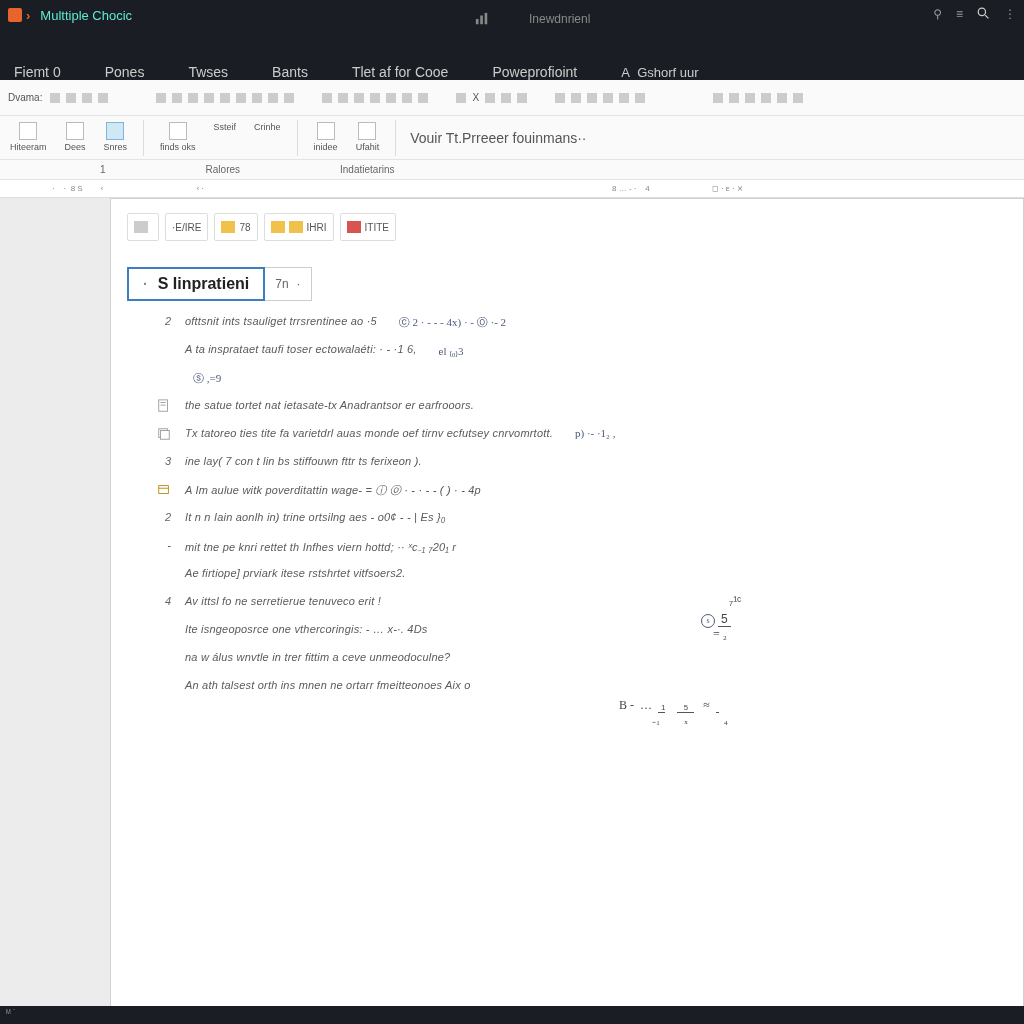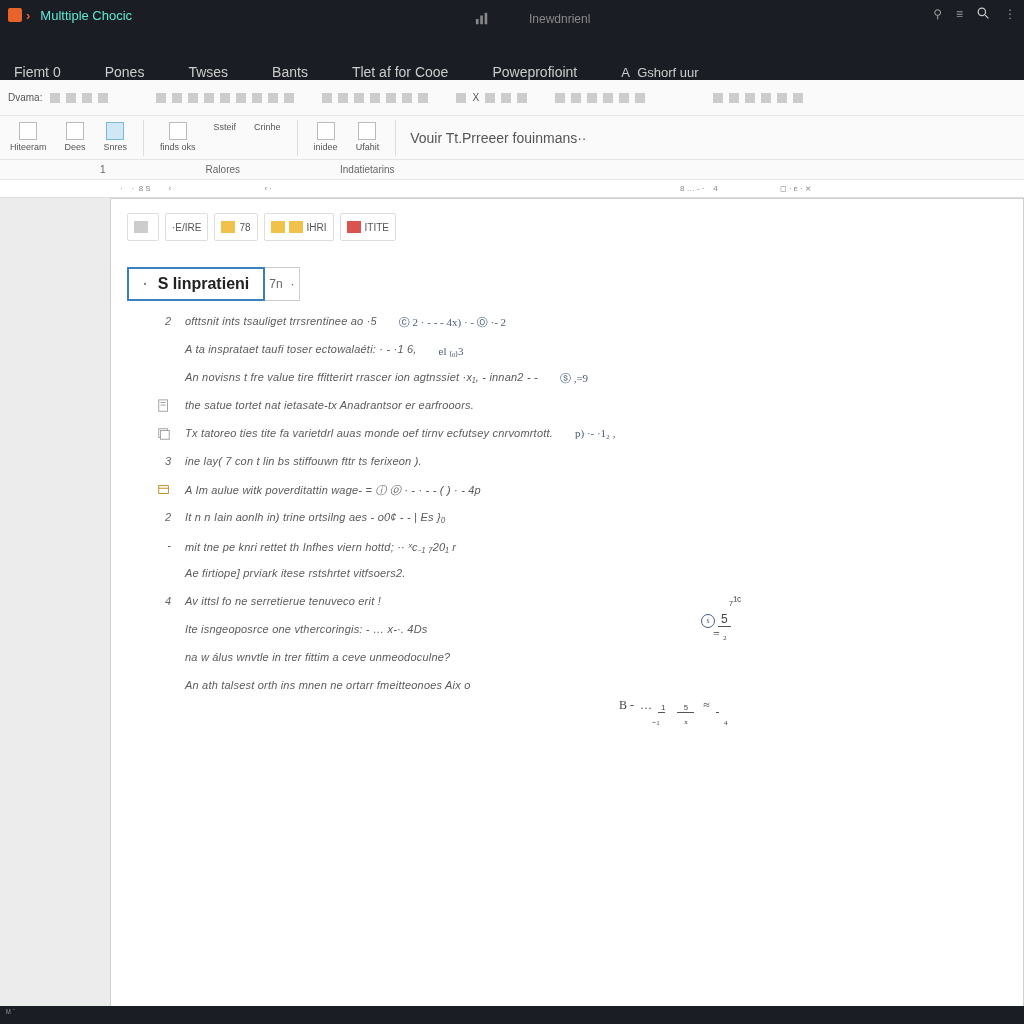--- a/index.html
+++ b/index.html
@@ -24,41 +24,41 @@
 .ribbon-row1 { height: 36px; background: #fafafa; border-bottom: 1px solid #e5e5e5; display: flex; align-items: center; padding: 0 8px; gap: 8px; font-size: 10px; color: #555; }
 .rib-grp { display: flex; align-items: center; gap: 6px; }
 .rib-icon { width: 14px; height: 14px; background: #888; opacity: .4; }
 .rib-icon.sm { width: 10px; height: 10px; }
 .ribbon-row2 { height: 44px; background: #fafafa; border-bottom: 1px solid #e5e5e5; display: flex; align-items: flex-start; padding: 4px 8px; gap: 14px; font-size: 9px; color: #555; }
 .rib-btn { display: flex; flex-direction: column; align-items: center; gap: 2px; padding: 2px; }
 .rib-btn .ico { width: 18px; height: 18px; border: 1px solid #bbb; background: #fff; }
 .rib-btn .ico.blue { background: #d0e8f5; border-color: #7bb8d8; }
 .rib-sep { width: 1px; height: 36px; background: #ddd; }
 .ribbon-row3 { height: 20px; background: #fafafa; border-bottom: 1px solid #e5e5e5; display: flex; align-items: center; padding: 0 8px; gap: 100px; font-size: 10px; color: #666; }
-.ruler { height: 18px; background: #fff; border-bottom: 1px solid #ddd; display: flex; align-items: center; padding-left: 120px; font-size: 8px; color: #888; gap: 40px; }
+.ruler { height: 18px; background: #fff; border-bottom: 1px solid #ddd; display: flex; align-items: center; padding-left: 52px; font-size: 8px; color: #888; gap: 40px; }
 .ruler .rbox { width: 320px; }
 .ruler .rbox2 { margin-left: 200px; width: 200px; }
 
 
 .workspace { background: #ececec; height: calc(1024px - 30px - 50px - 24px - 44px - 20px - 18px - 18px); display: flex; position: relative; }
 .gutter { width: 110px; background: #ececec; }
 .page { flex: 1; background: #fff; border: 1px solid #d0d0d0; margin-right: 0; padding: 14px 16px; overflow: hidden; position: relative; }
 
 
 .doc-toolbar { display: flex; gap: 6px; align-items: center; margin-bottom: 26px; }
 .chip { height: 28px; border: 1px solid #ddd; background: #fff; display: flex; align-items: center; padding: 0 6px; font-size: 10px; color: #555; border-radius: 2px; }
 .chip .ci { width: 14px; height: 12px; background: #ccc; margin-right: 4px; }
 .chip.yel .ci { background: #f0c14b; }
 .chip.red .ci { background: #d9534f; }
 
 
 .section-tabs { display: flex; align-items: stretch; margin-bottom: 14px; }
 .section-tab { border: 2px solid #3b7fbf; background: #fff; padding: 6px 14px; font-size: 16px; font-weight: 600; color: #222; display: flex; align-items: center; gap: 10px; }
 .section-tab .dot { color: #888; font-size: 14px; }
-.section-tab2 { border: 1px solid #ccc; border-left: none; padding: 6px 4px; font-size: 12px; color: #666; display: flex; align-items: center; gap: 8px; }
+.section-tab2 { border: 1px solid #ccc; border-left: none; padding: 6px 10px; font-size: 12px; color: #666; display: flex; align-items: center; gap: 8px; }
 
 
 .content { padding-left: 30px; }
 .line { display: flex; align-items: flex-start; gap: 14px; margin-bottom: 10px; font-size: 11px; color: #555; min-height: 18px; }
 .line .num { width: 14px; text-align: right; font-style: italic; color: #666; flex-shrink: 0; }
 .line .iconcell { width: 14px; height: 14px; flex-shrink: 0; }
 .line .iconcell svg { width: 14px; height: 14px; }
 .line .txt { font-style: italic; letter-spacing: .2px; color: #5a5a5a; }
 .line .annot { font-family: "Segoe Script", cursive; color: #4a5a7a; font-size: 11px; margin-left: 8px; }
 .circ { display: inline-flex; align-items: center; justify-content: center; width: 14px; height: 14px; border: 1.2px solid #4a5a7a; border-radius: 50%; font-size: 8px; font-family: cursive; color: #4a5a7a; }
@@ -255,21 +255,20 @@
           <span class="txt">ofttsnit ints tsauliget trrsrentinee  ao  ·5</span>
           <span class="annot">ⓒ 2 · - - - 4x) · -   Ⓞ ·-  2</span>
         </div>
         <div class="line">
           <span class="num"></span>
           <span class="txt">A ta insprataet taufi toser ectowalaéti: ·  - ·1  6,</span>
           <span class="annot">el ₍₀₎3</span>
         </div>
         <div class="line">
           <span class="num"></span>
-          <span class="txt">An novisns t fre value tire ffitterirt rrascer ion agtnssiet ·x₁, - innan2 - -</span>
           <span class="annot">ⓢ ,=9</span>
         </div>
         <div class="line">
           <span class="iconcell"><svg viewBox="0 0 16 16">
               <rect x="2" y="1" width="10" height="13" fill="none" stroke="#999"></rect>
               <line x1="4" y1="4" x2="10" y2="4" stroke="#999"></line>
               <line x1="4" y1="7" x2="10" y2="7" stroke="#999"></line>
             </svg></span>
           <span class="txt">the satue tortet nat ietasate-tx Anadrantsor er earfrooors.</span>
         </div>

